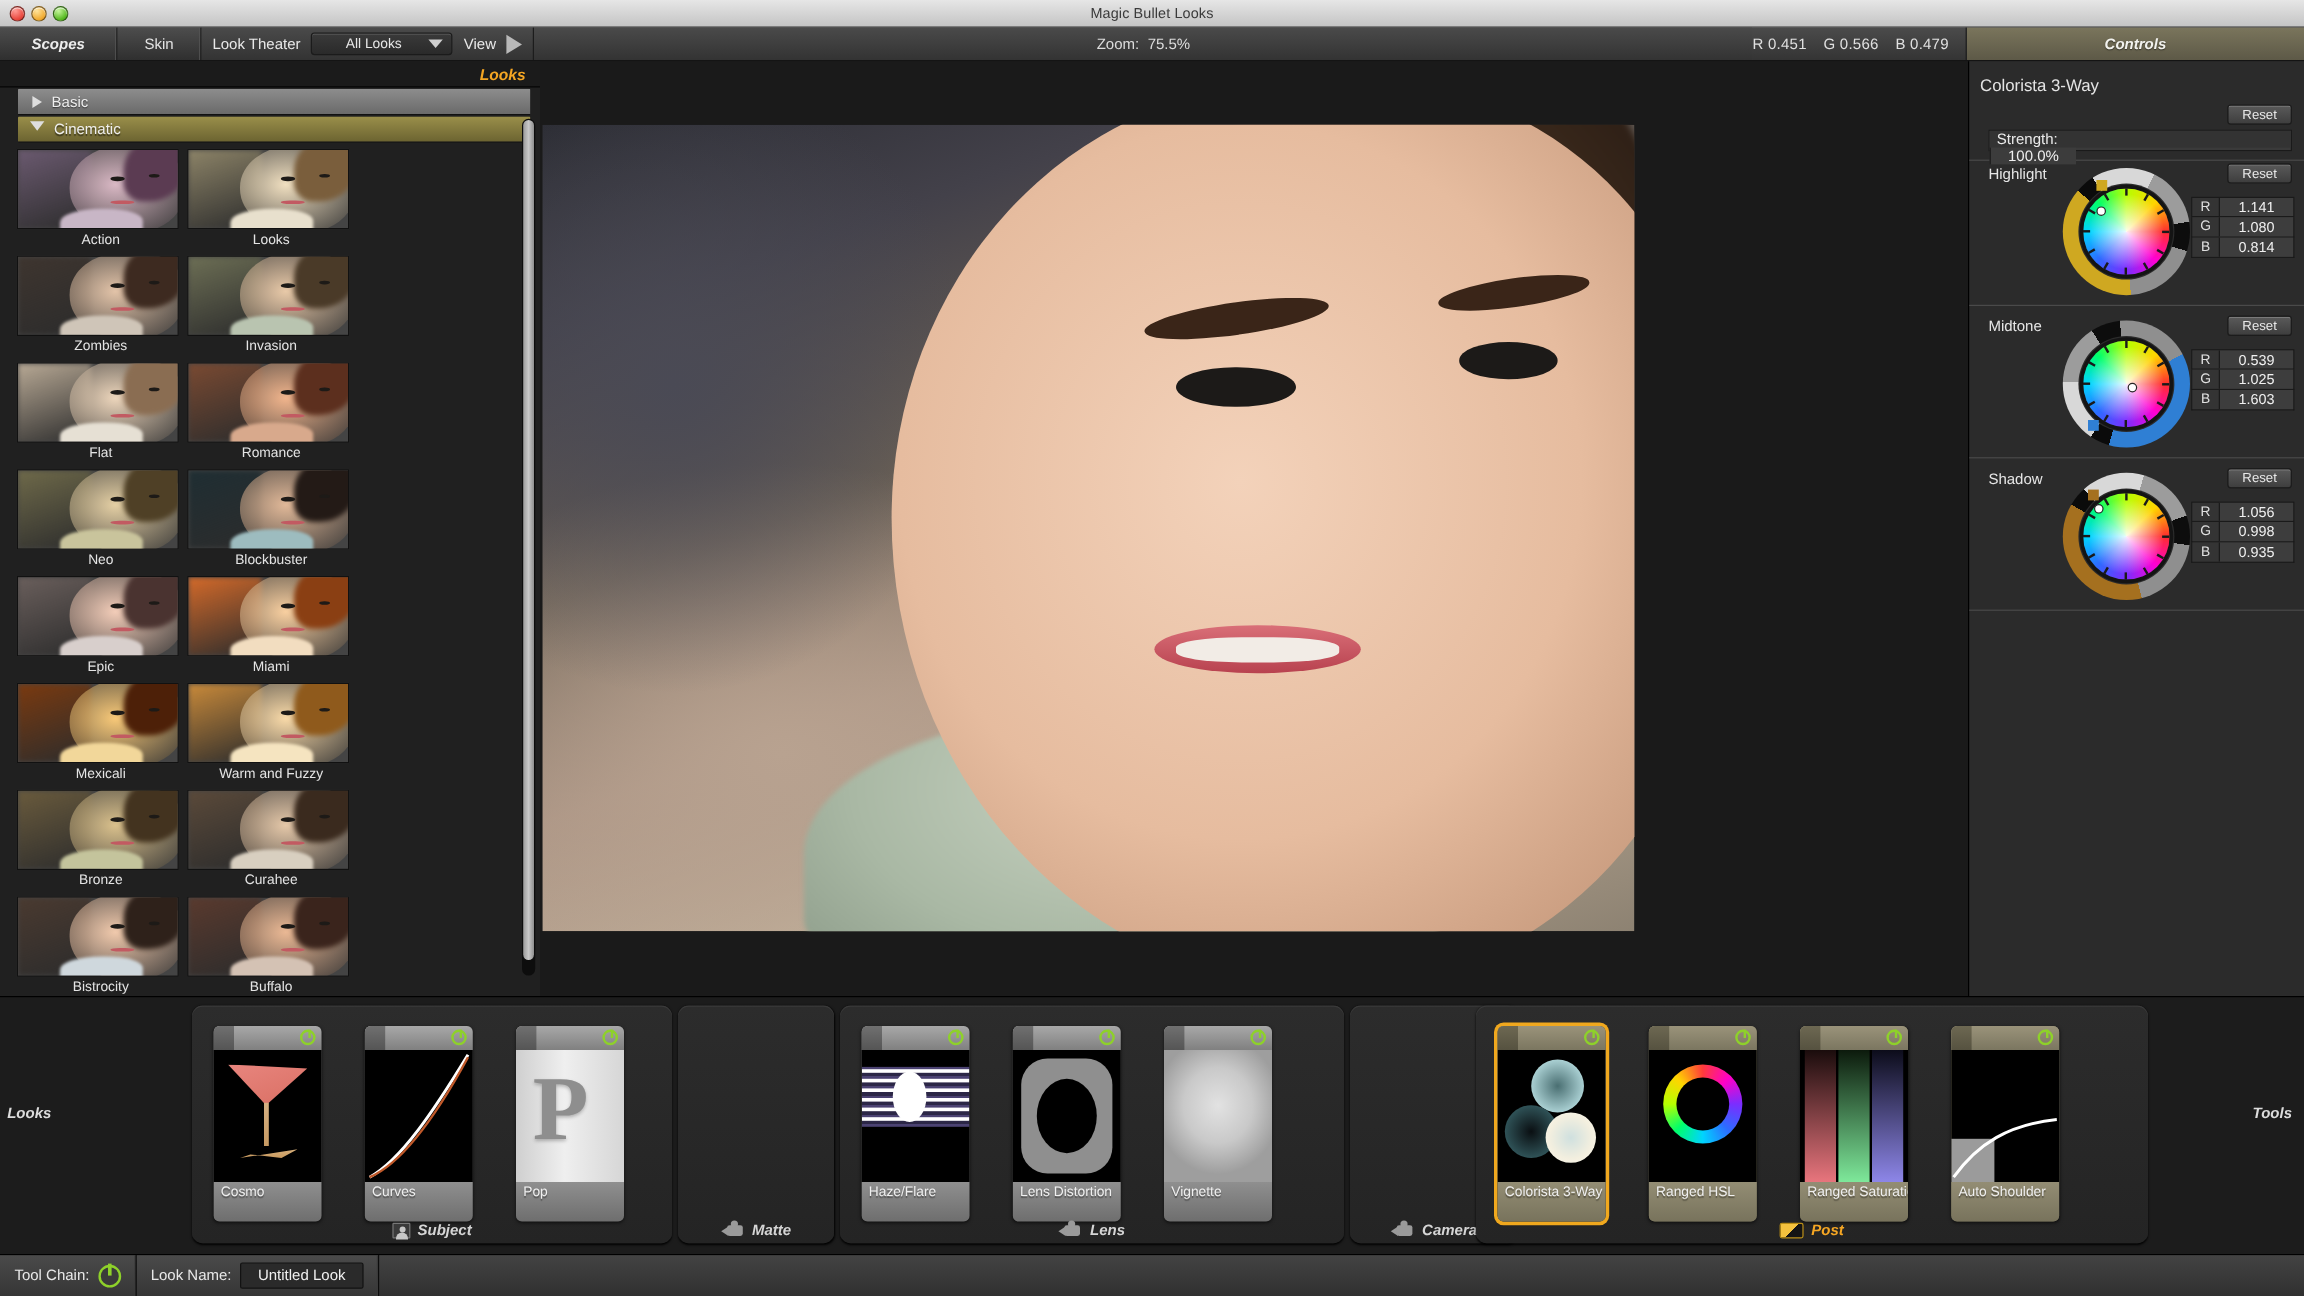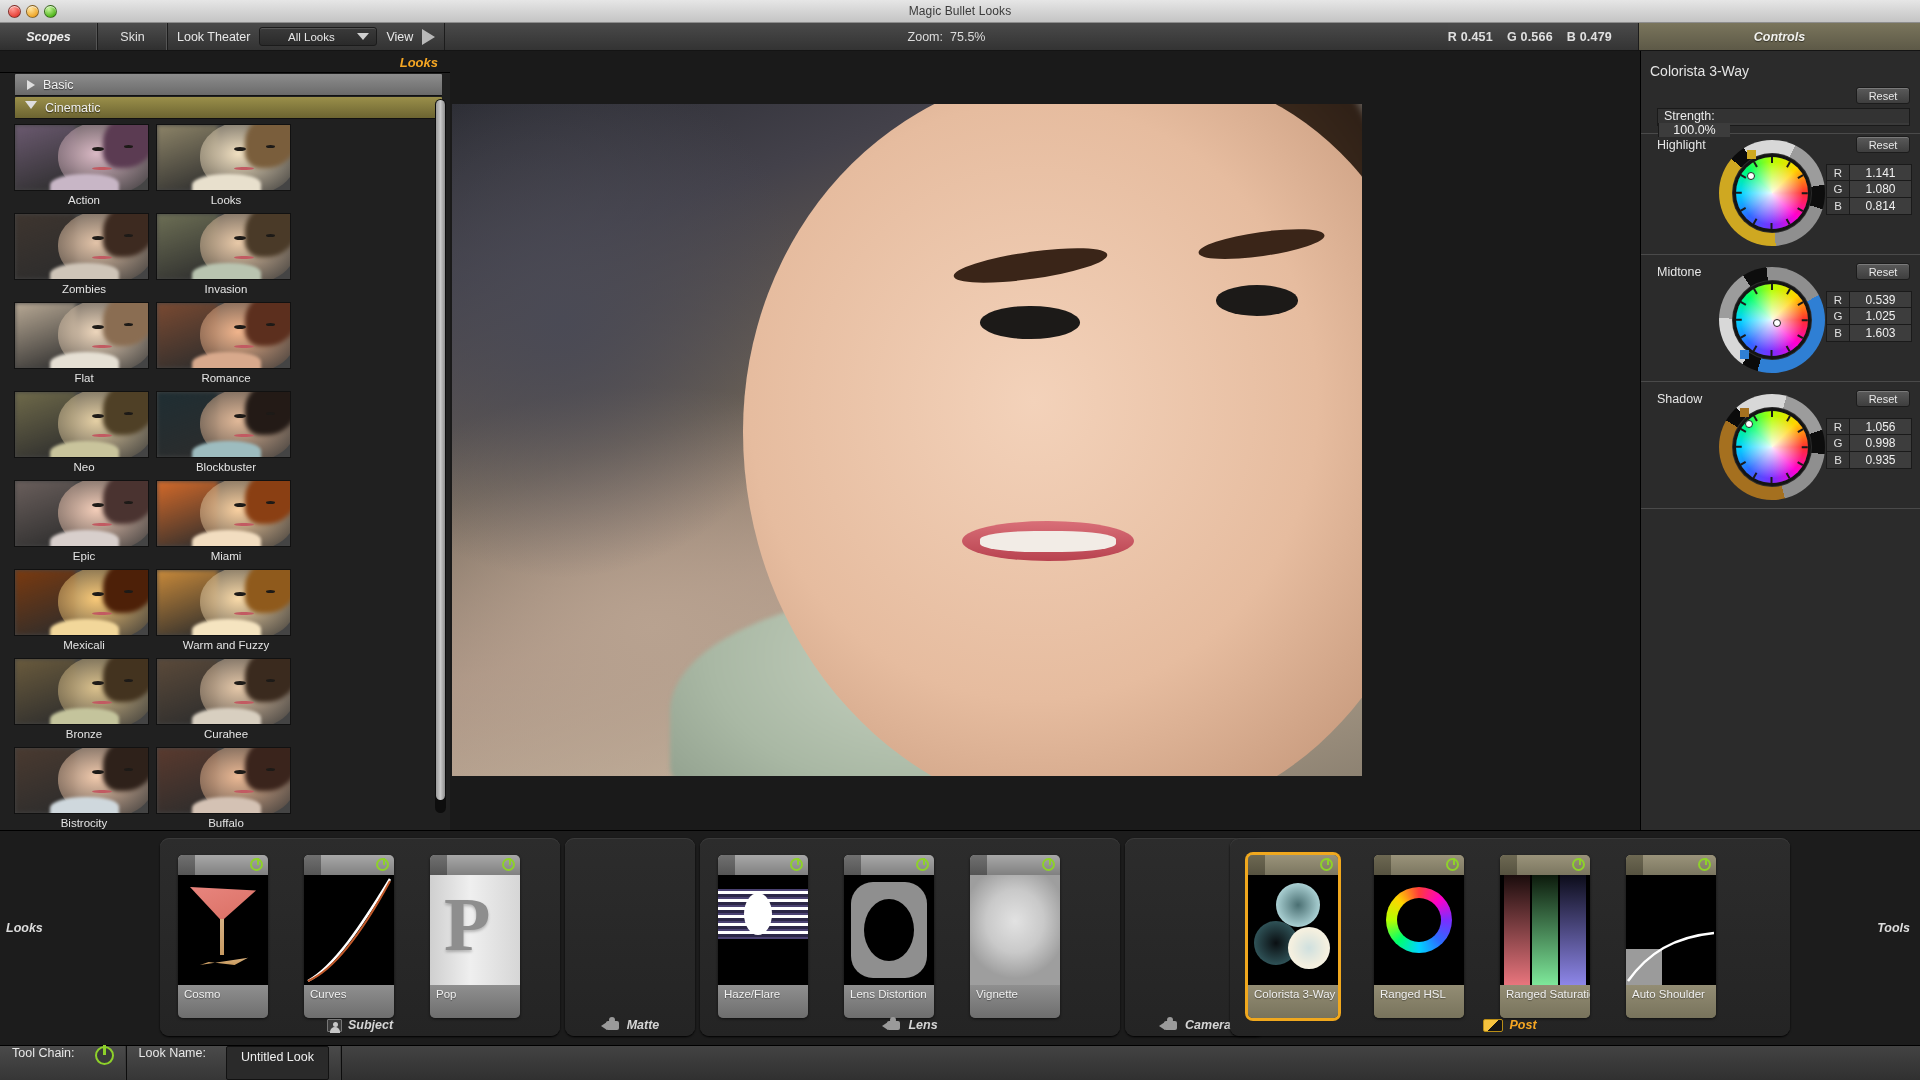--- a/index.html
+++ b/index.html
@@ -35,22 +35,22 @@
     border:1px solid #1b1b1b; box-shadow: inset 0 1px 0 #555; display:flex; align-items:center;
     justify-content:center; position:relative; font-size:11.5px; color:#e6e6e6; padding-right:14px; }
   .lt-select .caret { position:absolute; right:7px; width:0;height:0;
     border-left:6px solid transparent; border-right:6px solid transparent; border-top:7px solid #cfcfcf; }
   .lt-view { font-size:12.5px; color:#e8e8e8; }
   .play-tri { width:0;height:0; border-top:8px solid transparent; border-bottom:8px solid transparent;
     border-left:13px solid #b9b9b9; }
   .tb-spacer { flex:1; height:100%; background:linear-gradient(#4a4a4a,#333);
     display:flex; align-items:center; justify-content:center; gap:6px; }
   .zoom-wrap { display:flex; gap:7px; font-size:12.5px; color:#dcdcdc; }
-  .rgb-readout { display:flex; gap:14px; font-size:12.5px; color:#e0e0e0; font-weight:bold;
-    padding-right:26px; align-items:center; height:100%; }
+  .rgb-readout { display:flex; gap:14px; font-size:12.5px; color:#e0e0e0; font-weight:normal;
+    padding-right:14px; align-items:center; height:100%; }
   .rgb-readout span { letter-spacing:.2px; }
   .tb-controls { width:282px; height:100%;
     background:linear-gradient(#7a755c,#5d5947); display:flex; align-items:center;
     justify-content:center; font-style:italic; font-weight:bold; font-size:12.5px; color:#f2f2ee;
     border-left:1px solid #1c1c1c; text-shadow:0 1px 1px rgba(0,0,0,.5); }
 
   
   .looks-panel { position:absolute; left:0; top:51px; width:450px; height:779px; background:#232323; }
   .looks-tabbar { position:relative; height:22px; background:#1b1b1b;
     border-bottom:1px solid #000; }
@@ -232,21 +232,21 @@
   .art-hsl .ring::after { content:''; position:absolute; left:11px; top:11px; width:44px; height:44px;
     border-radius:50%; background:#000; }
   .art-sat { position:absolute; left:4px; top:0; width:82px; height:100%; display:flex; gap:2px; }
   .art-sat div { flex:1; }
   .art-shoulder .sq { position:absolute; left:0; bottom:0; width:36px; height:36px; background:#9b9b9b; }
   .art-shoulder svg { position:absolute; inset:0; }
 
   
   .statusbar { position:absolute; left:0; top:1045px; width:1920px; height:35px;
     background:#1a1a1a; display:flex; align-items:stretch; border-top:1px solid #000; }
-  .sb-cell { display:flex; gap:20px; padding:0 12px;
+  .sb-cell { display:flex; align-items:center; gap:7px; padding:0 12px;
     border-right:1px solid #0c0c0c; box-shadow: inset -1px 0 0 #3a3a3a;
     background:linear-gradient(#4a4a4a,#363636); font-size:12.5px; color:#e8e8e8; }
   .sb-power { width:19px; height:19px; border-radius:50%; border:2px solid #8ed12a;
     position:relative; background:#3a3a3a; }
   .sb-power::after { content:''; position:absolute; left:6.5px; top:-3px; width:2.5px; height:10px;
     background:#8ed12a; }
   .sb-field { background:#2a2a2a; border:1px solid #121212; border-radius:2px;
     padding:3px 14px; font-size:12.5px; color:#f0f0f0; }
   .sb-rest { flex:1; background:linear-gradient(#434343,#303030); }
 </style>

